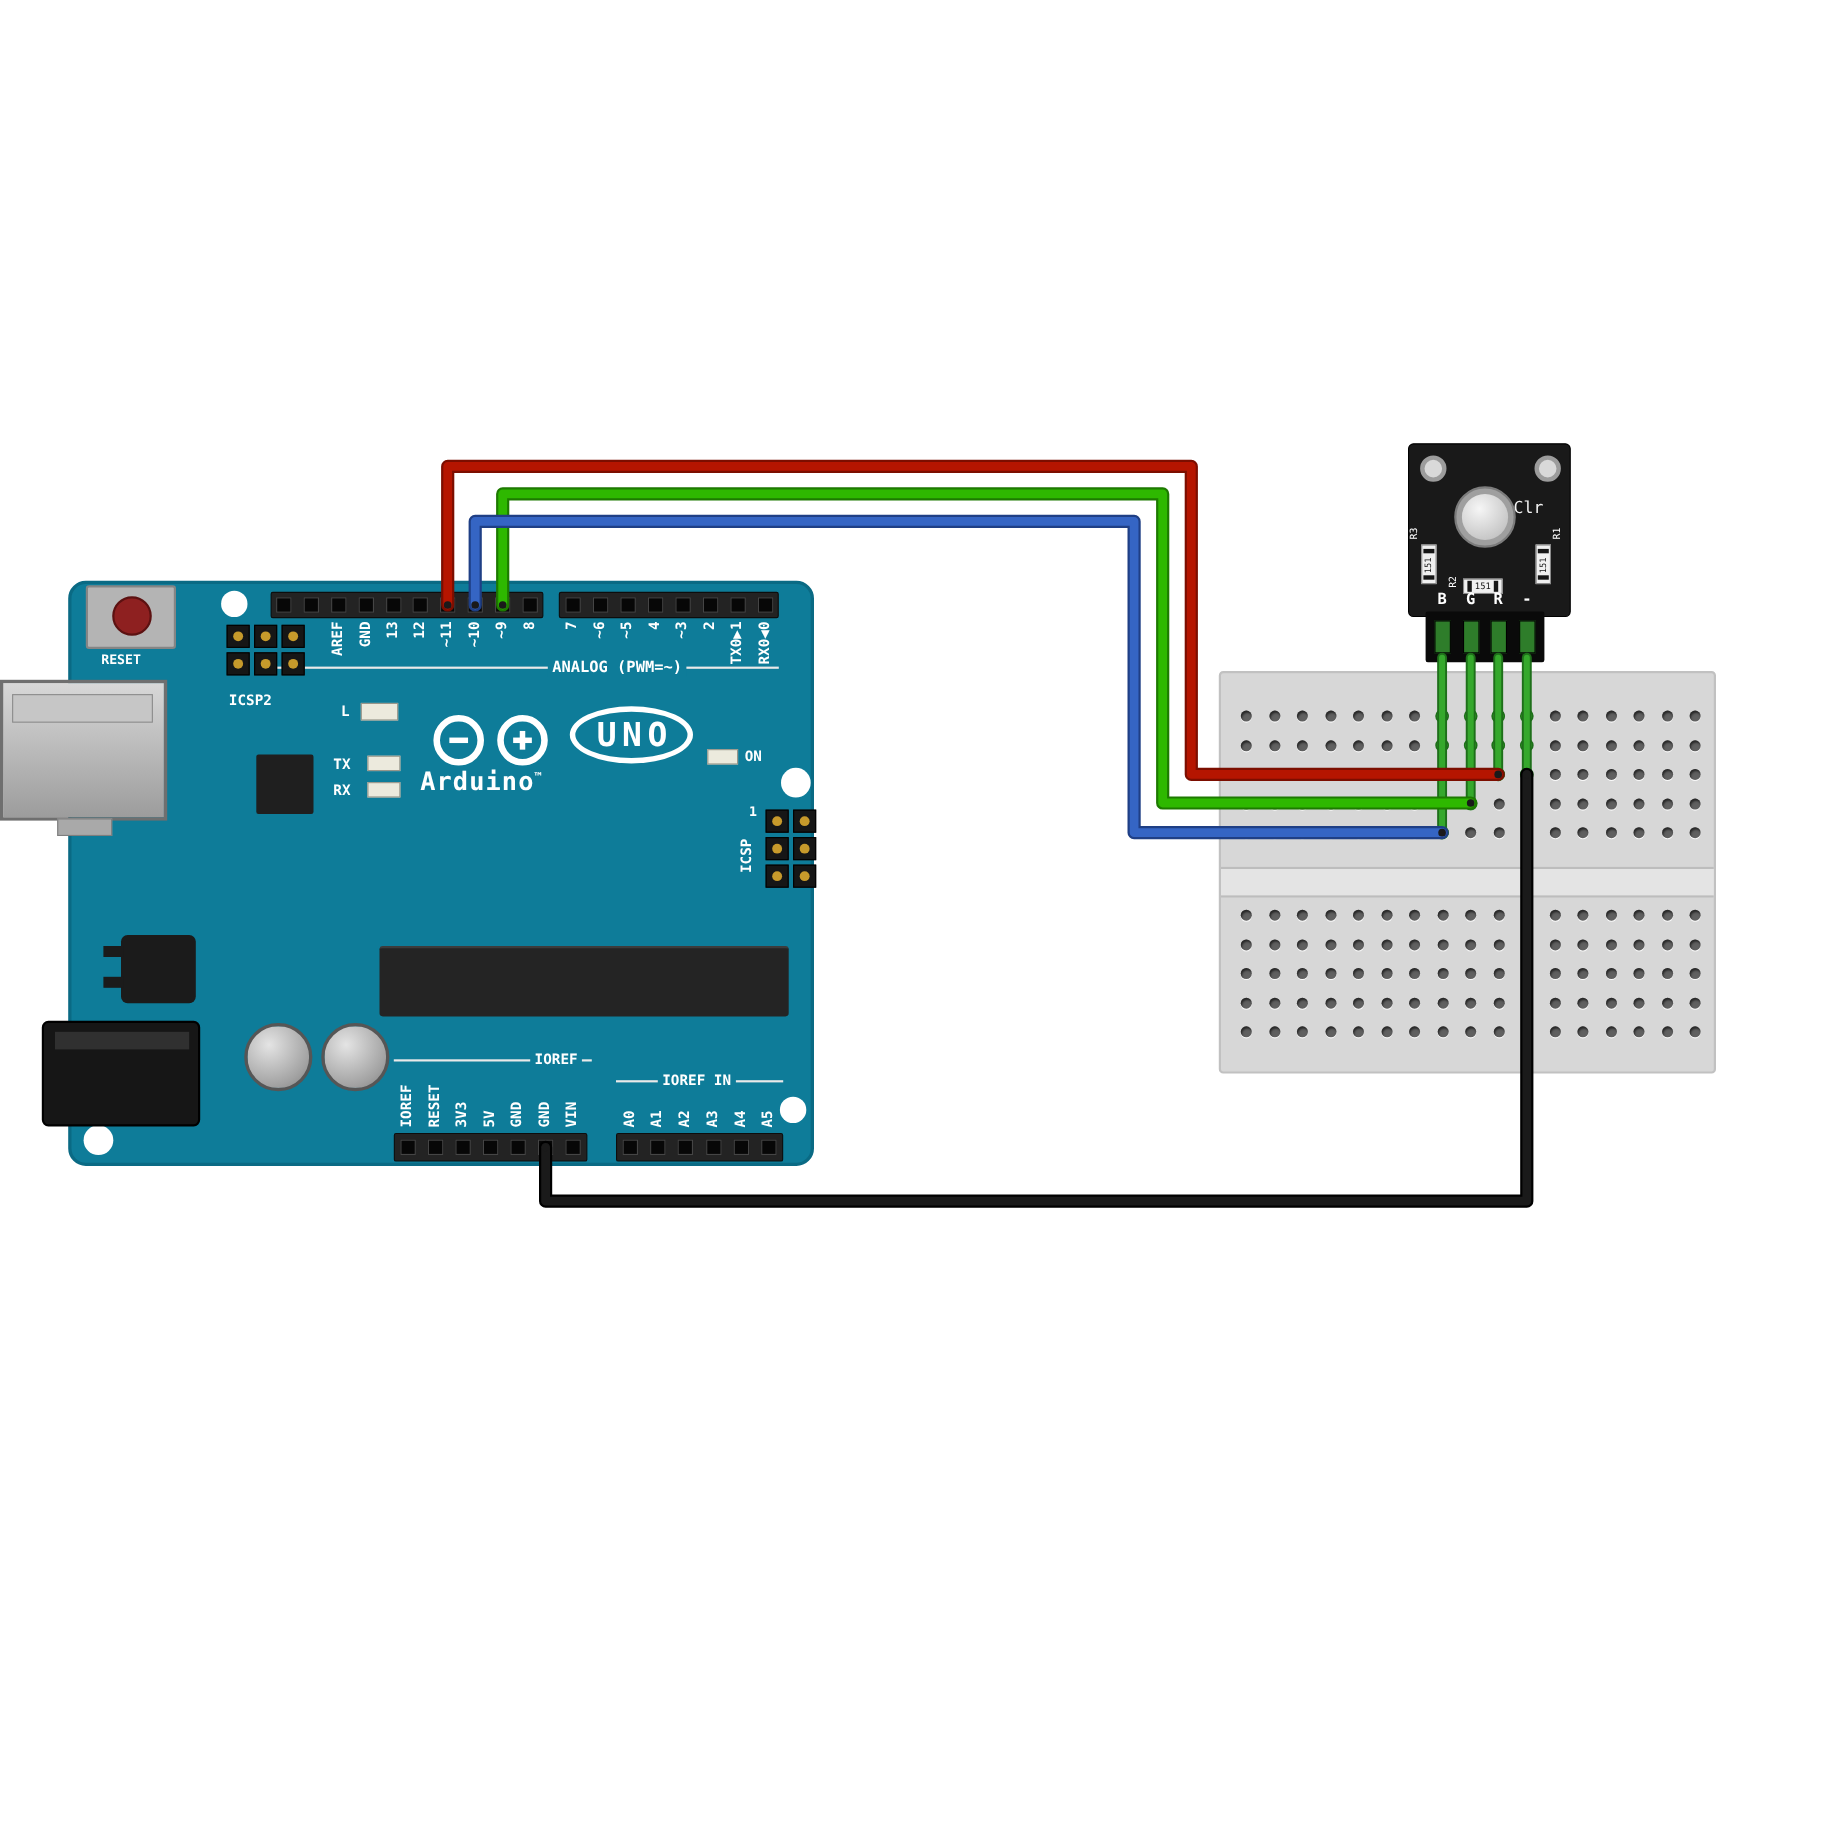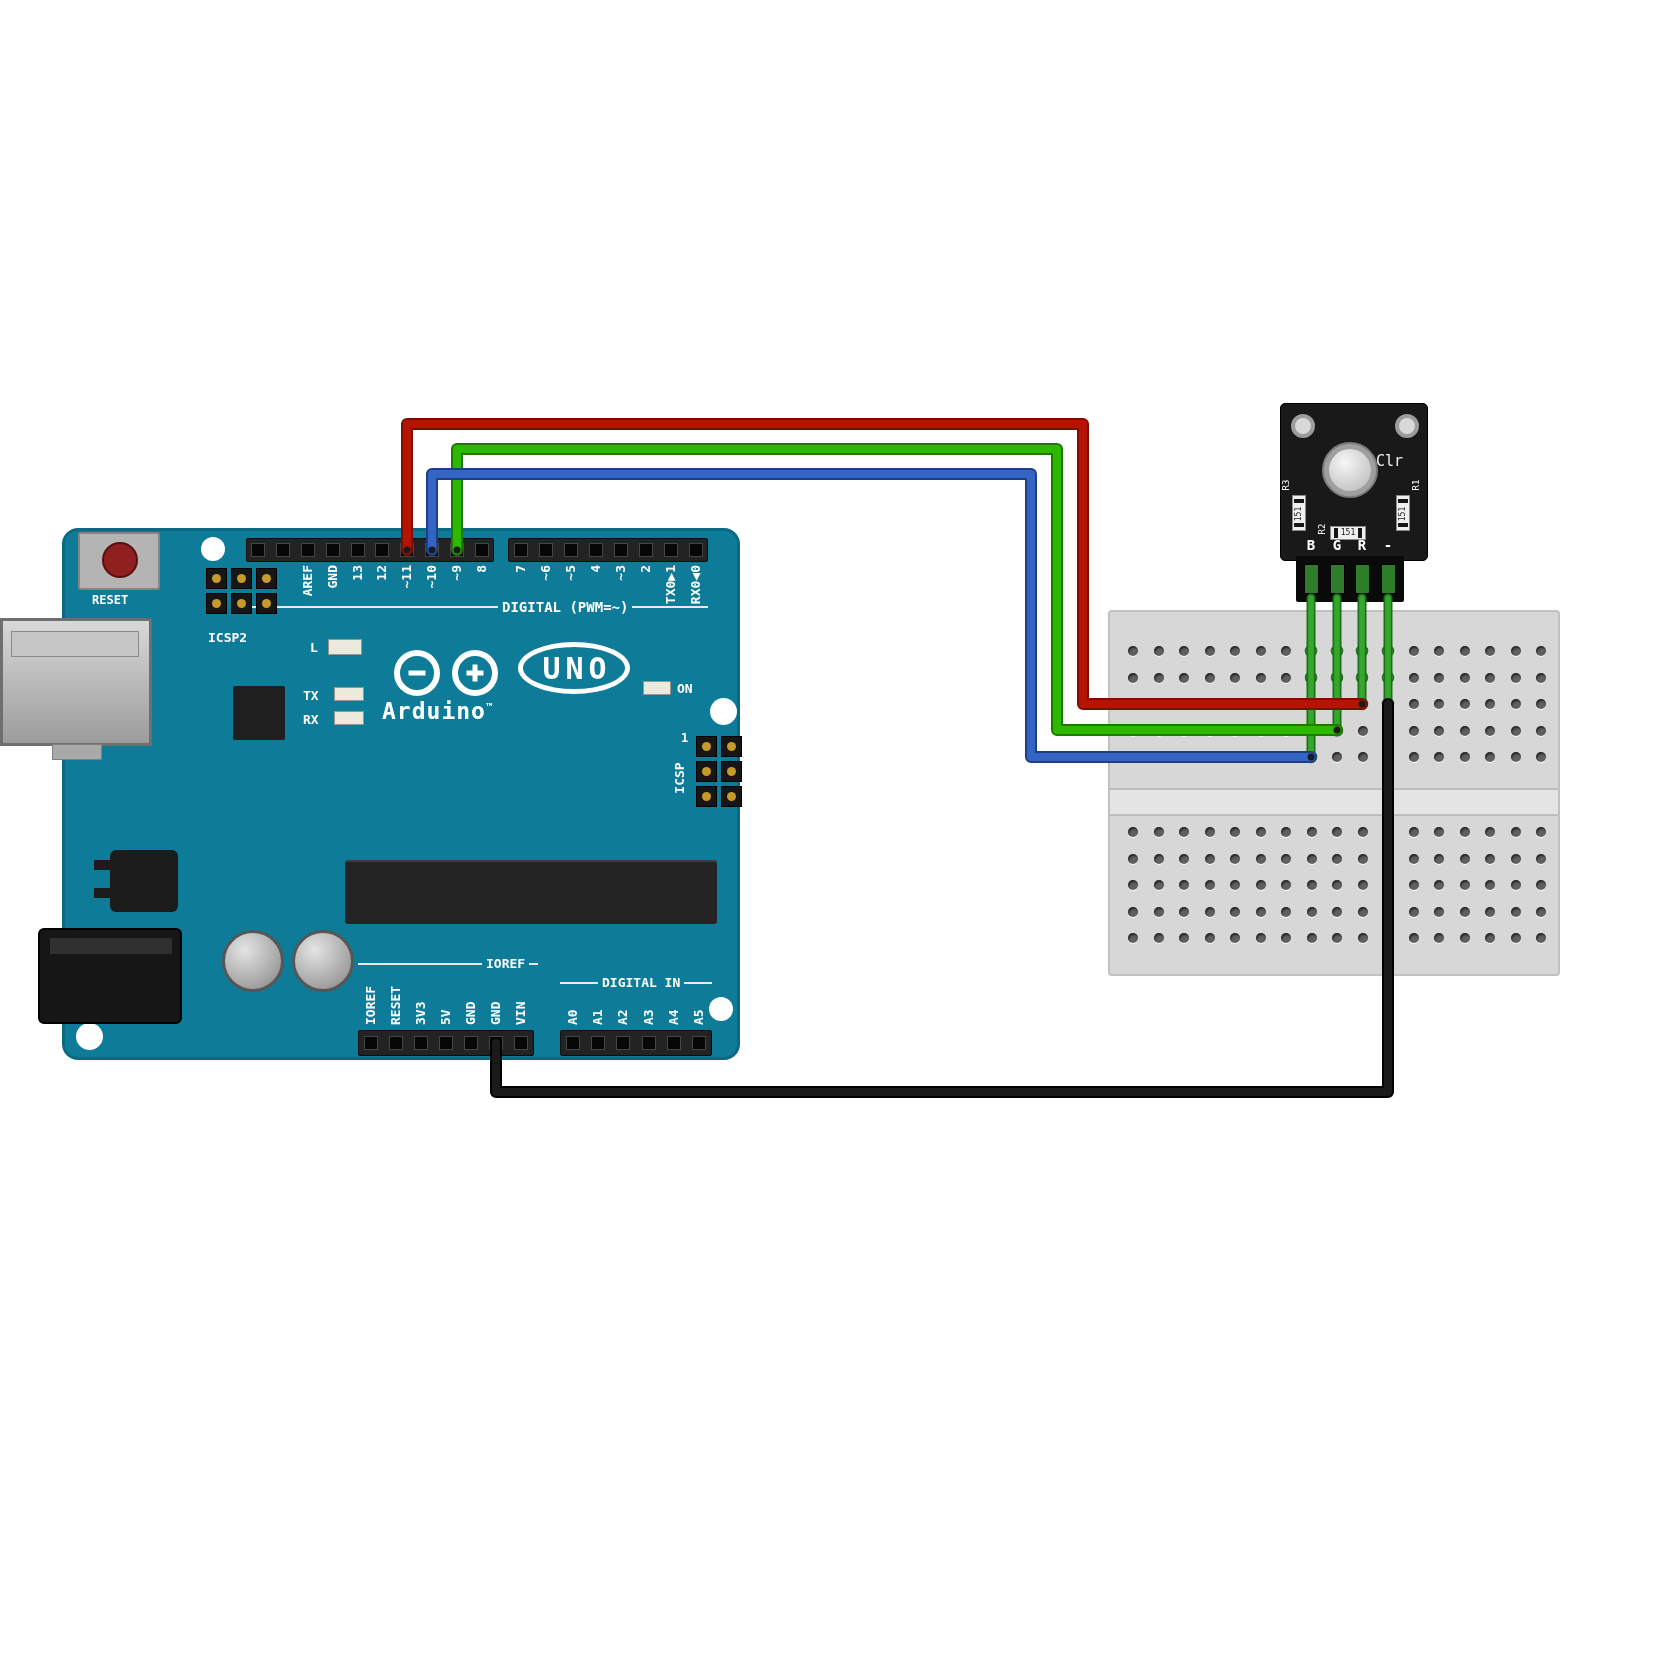--- a/index.html
+++ b/index.html
@@ -59,21 +59,21 @@
   </div>
   <div class="abs" style="left:52px;top:744px;width:50px;height:16px;background:#a9a9a9;border:1px solid #7e7e7e"></div>
 
   <div class="abs" style="left:78px;top:532px;width:82px;height:58px;background:#b4b4b4;border:2px solid #858585;border-radius:3px"></div>
   <div class="abs" style="left:102px;top:542px;width:36px;height:36px;background:#8e2020;border:2px solid #5c1111;border-radius:50%"></div>
   <div class="abs cap-text" style="left:92px;top:593px;font-size:12px;background:transparent;padding:0">RESET</div>
 
   <div class="abs cap-text" style="left:208px;top:630px;font-size:13px;background:transparent;padding:0">ICSP2</div>
 
   <div class="abs wline" style="left:246px;top:606px;width:462px"></div>
-  <div class="abs cap-text" style="left:498px;top:600px;font-size:14px">DIGITAL (PWM=~)</div>
+  <div class="abs cap-text" style="left:498px;top:600px;font-size:14px">ANALOG (PWM=~)</div>
 
   <div class="abs cap-text" style="left:310px;top:640px;font-size:13px;background:transparent;padding:0">L</div>
   <div class="abs led-rect" style="left:328px;top:639px;width:34px;height:16px"></div>
 
   <div class="abs" style="left:394px;top:646px;width:112px;height:54px">
     <div class="logo-c" style="left:0;top:4px">
       <div class="logo-h"></div>
     </div>
     <div class="logo-c" style="left:58px;top:4px">
       <div class="logo-h"></div>
@@ -112,21 +112,21 @@
   <div class="abs capac" style="left:292px;top:930px"></div>
 
   <div class="abs" style="left:38px;top:928px;width:144px;height:96px;background:#161616;border:2px solid #000;border-radius:6px">
     <div style="position:absolute;left:10px;top:8px;width:122px;height:16px;background:#303030"></div>
   </div>
 
   <div class="abs wline" style="left:358px;top:963px;width:180px"></div>
   <div class="abs cap-text" style="left:482px;top:956px;font-size:13px">IOREF</div>
 
   <div class="abs wline" style="left:560px;top:982px;width:152px"></div>
-  <div class="abs cap-text" style="left:598px;top:975px;font-size:13px">DIGITAL IN</div>
+  <div class="abs cap-text" style="left:598px;top:975px;font-size:13px">IOREF IN</div>
 
   <div class="abs module" style="left:1280px;top:403px;width:148px;height:158px"></div>
   <div class="abs" style="left:1291px;top:414px;width:24px;height:24px;background:#d9d9d9;border:4px solid #9c9c9c;border-radius:50%"></div>
   <div class="abs" style="left:1395px;top:414px;width:24px;height:24px;background:#d9d9d9;border:4px solid #9c9c9c;border-radius:50%"></div>
   <div class="abs" style="left:1322px;top:442px;width:56px;height:56px;border-radius:50%;background:#9f9f9f;border:2px solid #7c7c7c">
     <div style="position:absolute;left:5px;top:5px;width:42px;height:42px;border-radius:50%;background:radial-gradient(circle at 38% 32%,#f6f6f6,#c6c6c6 75%)"></div>
   </div>
   <div class="abs" style="left:1376px;top:452px;color:#f2f2f2;font-size:15px">Clr</div>
   <div class="abs res-v" style="left:1292px;top:495px">
       <span>151</span>

